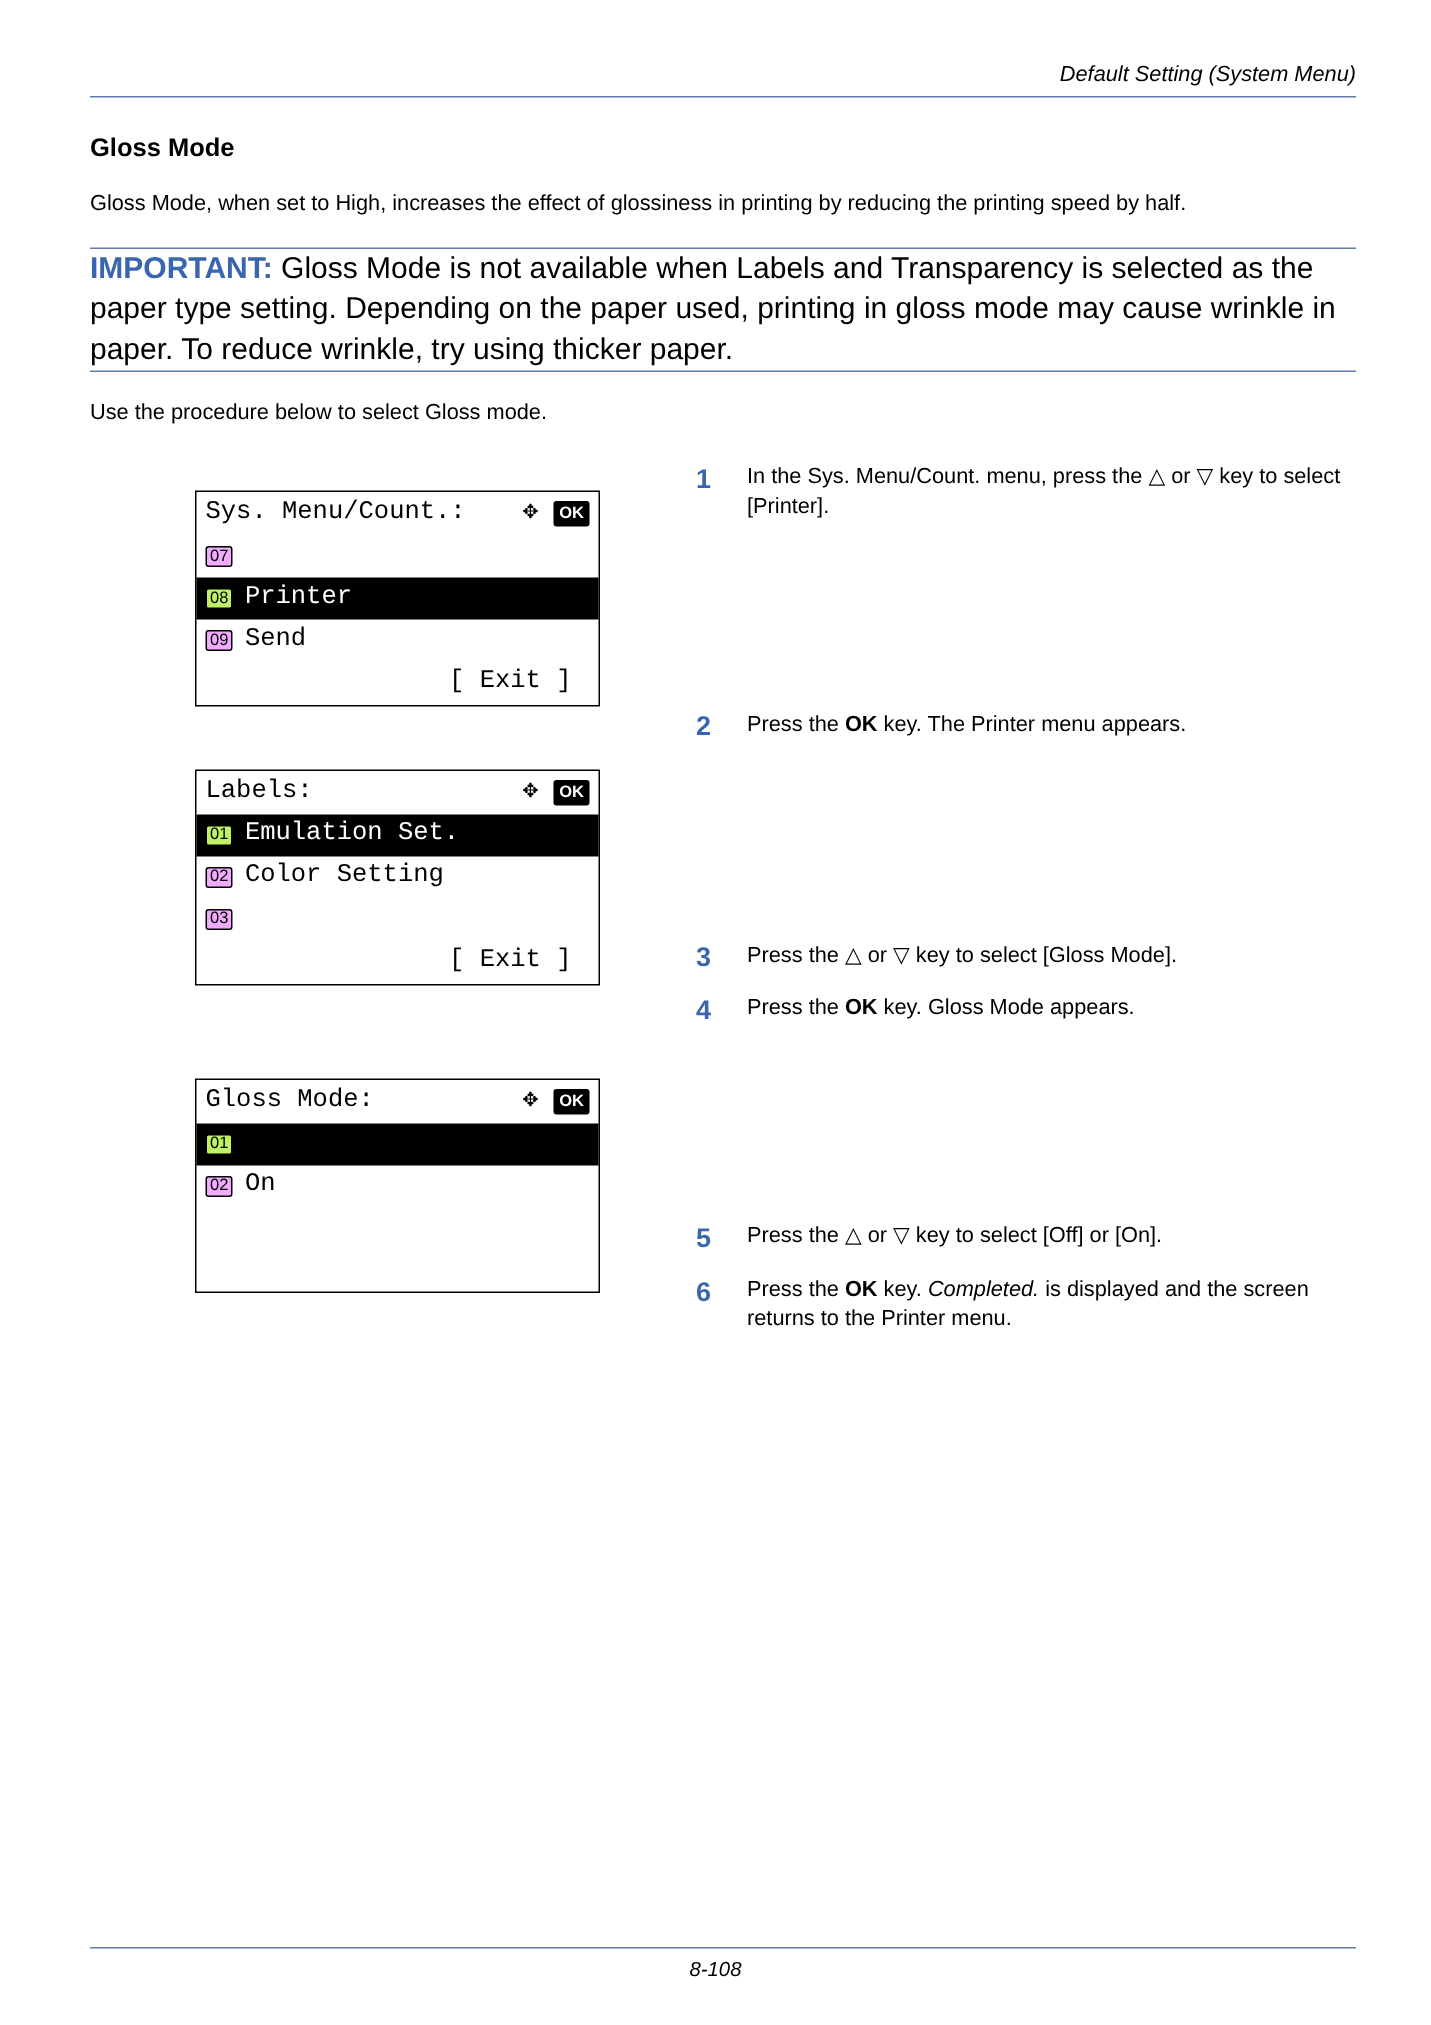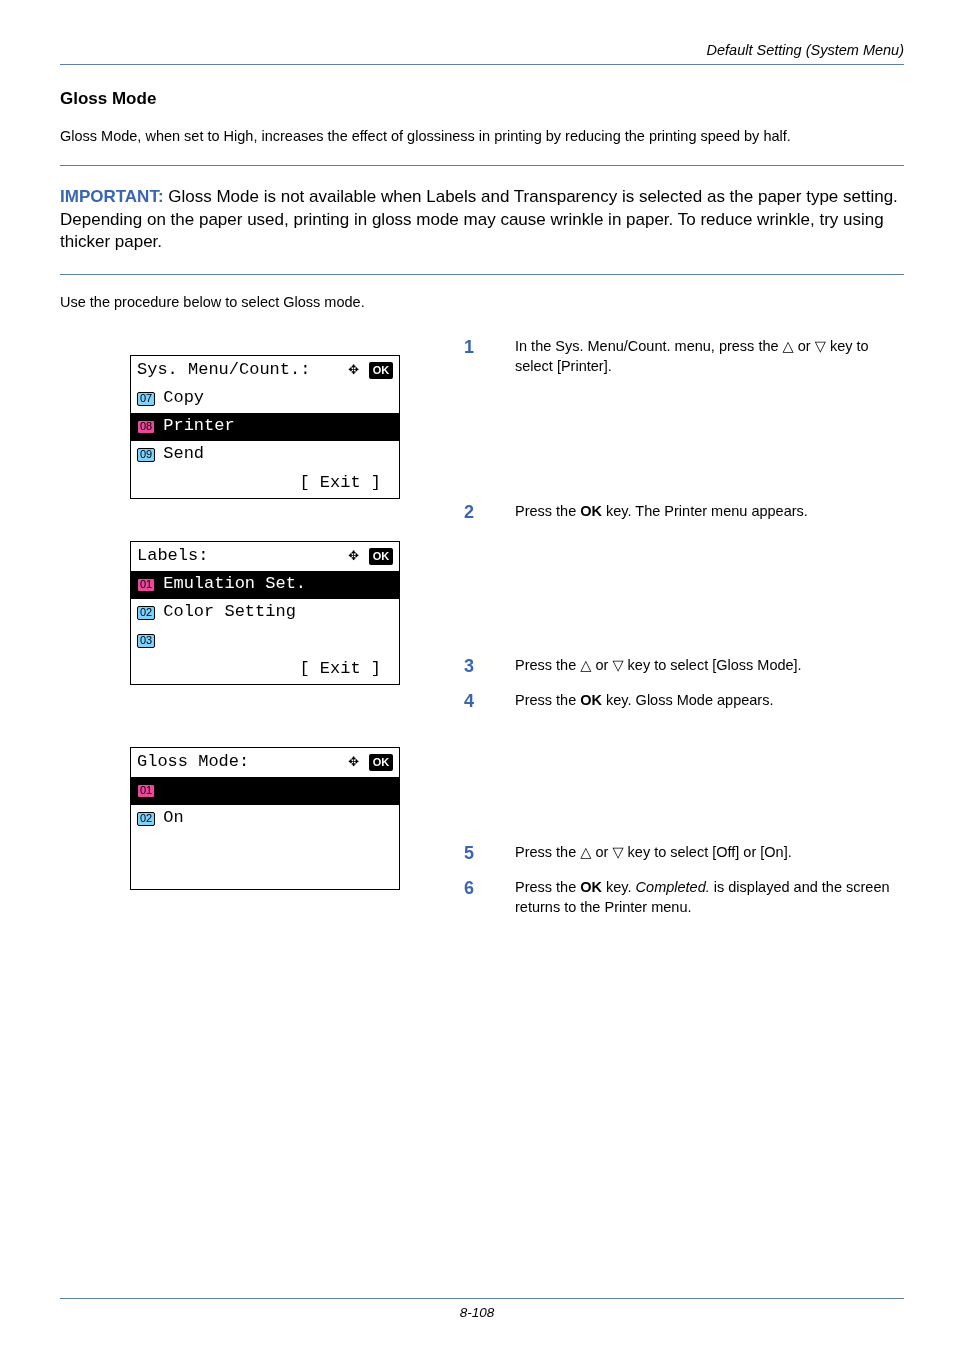--- a/index.html
+++ b/index.html
@@ -33,23 +33,23 @@
     margin: 0 0 18px 0;
   }
   p.body-text {
     font-size: 14.5px;
     line-height: 1.35;
     margin: 0 0 18px 0;
   }
   .important-block {
     border-top: 1px solid #5e7ca6;
     border-bottom: 1px solid #5e7ca6;
-    padding: 20px 0;
+    padding: 0 0;
     margin-bottom: 18px;
-    font-size: 17px;
+    font-size: 20px;
     line-height: 1.35;
   }
   .important-label {
     color: #3a66b0;
     font-weight: bold;
   }
   .columns {
     display: flex;
     gap: 44px;
     align-items: flex-end;
@@ -97,34 +97,34 @@
   .lcd-row .txt { flex: 1; }
   .num-badge {
     display: inline-flex;
     align-items: center;
     justify-content: center;
     border: 1px solid #000;
     font-size: 11px;
     padding: 0 2px;
     margin-right: 8px;
     font-family: Arial, sans-serif;
-    background: #7dd3fc;
+    background: #f0abfc;
     color: #000;
     height: 14px;
     min-width: 16px;
     box-sizing: border-box;
     border-radius: 2px;
   }
   .num-badge.inv {
     background: #000;
     color: #fff;
     border-color: #000;
   }
   .lcd-hl .num-badge.inv {
-    background: #ec4899;
+    background: #bef264;
     color: #000;
   }
   .ok-badge {
     display: inline-block;
     background: #000;
     color: #fff;
     font-family: Arial, sans-serif;
     font-size: 11px;
     font-weight: bold;
     padding: 1px 3px;
@@ -149,21 +149,20 @@
     color: #3a66b0;
     font-weight: bold;
     font-size: 18px;
     width: 16px;
     flex-shrink: 0;
     line-height: 1.2;
   }
   .step-text {
     line-height: 1.35;
     flex: 1;
-    margin-left: 17px;
   }
   .tri-up, .tri-down {
     font-family: Arial, sans-serif;
   }
   .footer {
     position: absolute;
     bottom: 30px;
     left: 0; right: 0;
     text-align: center;
     font-style: italic;
@@ -203,21 +202,20 @@
     <div class="left-col">
 
       <div class="lcd lcd-gap-1">
         <div class="lcd-title">
           <span class="ttl-text">Sys. Menu/Count.:</span>
           <span>✥</span>&nbsp;
           <span class="ok-badge">OK</span>
         </div>
         <div class="lcd-row">
           <span class="num-badge">07</span>
-          <span class="txt">Copy</span>
         </div>
         <div class="lcd-row lcd-hl">
           <span class="num-badge inv">08</span>
           <span class="txt">Printer</span>
         </div>
         <div class="lcd-row">
           <span class="num-badge">09</span>
           <span class="txt">Send</span>
         </div>
         <div class="exit-row" style="text-align:right; padding-right:18px;">[  Exit  ]</div>

